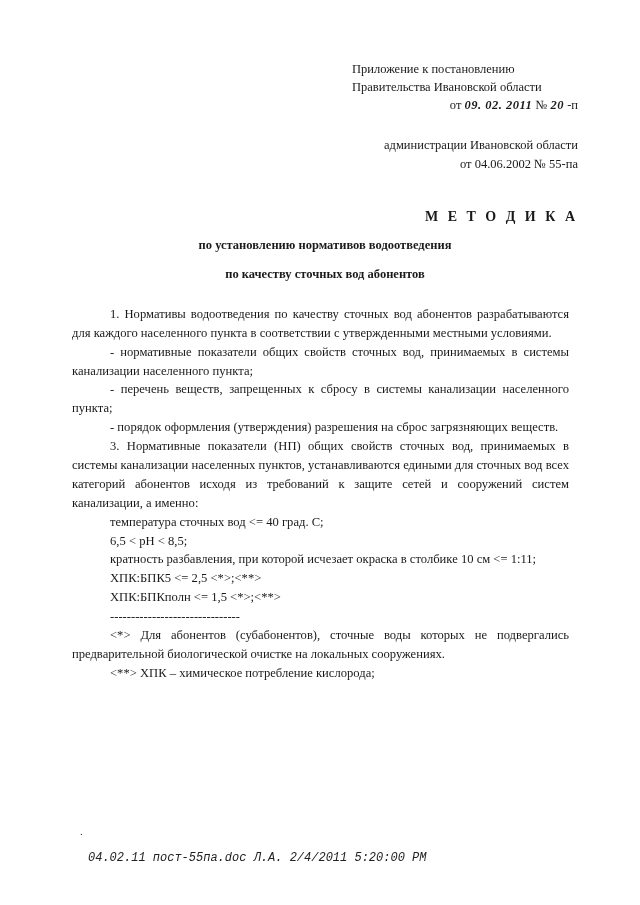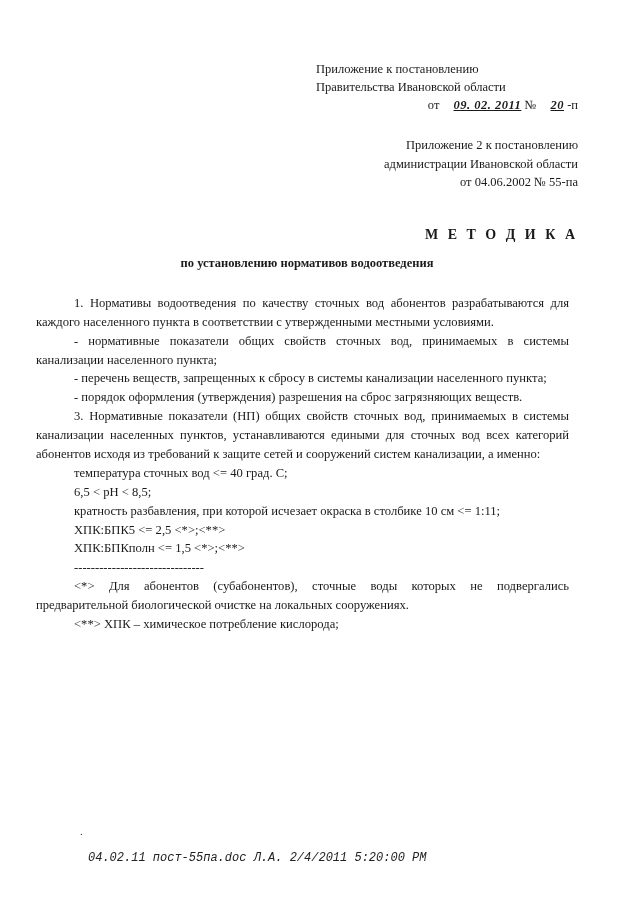--- a/index.html
+++ b/index.html
@@ -12,41 +12,39 @@
     height: 905px;
     font-family: "Liberation Serif", serif;
     color: #1a1a1a;
     overflow: hidden;
   }
   .page {
     position: relative;
     width: 640px;
     height: 905px;
     box-sizing: border-box;
-    padding: 60px 62px 20px 36px;
+    padding: 60px 62px 20px 72px;
   }
   .header-block {
     margin-left: 280px;
     text-align: left;
     font-size: 12.5px;
     line-height: 1.45;
   }
   .header-block .line {
     white-space: nowrap;
   }
   .hdr-right {
     text-align: right;
   }
   .handwrite {
     font-family: "Liberation Serif", serif;
     font-style: italic;
     font-weight: bold;
-    text-decoration: underline;
     letter-spacing: 0.5px;
-    margin-left: 11px;
   }
   .spacer-md { height: 22px; }
   .spacer-lg { height: 30px; }
 
   .title {
     text-align: right;
     font-size: 14px;
     font-weight: bold;
     letter-spacing: 3px;
     margin-top: 6px;
@@ -109,29 +107,29 @@
     <div class="line hdr-right">
       <span>от</span>
       <span class="handwrite">09. 02. 2011</span>
       <span>№</span>
       <span class="handwrite">20</span>
       <span>-п</span>
     </div>
 
     <div class="spacer-md"></div>
 
-    <div class="line hdr-right">Приложение 2 к постановлению</div>
     <div class="line hdr-right">администрации Ивановской области</div>
     <div class="line hdr-right">от 04.06.2002 № 55-па</div>
   </div>
 
   <div class="spacer-lg"></div>
 
   <div class="title">М Е Т О Д И К А</div>
   <div class="subtitle">по установлению нормативов водоотведения</div>
+  <div class="subtitle">по качеству сточных вод абонентов</div>
 
   <div class="body-text">
     <p class="p indent">1. Нормативы водоотведения по качеству сточных вод абонентов разрабатываются для каждого населенного пункта в соответствии с утвержденными местными условиями.</p>
     <p class="p sub">- нормативные показатели общих свойств сточных вод, принимаемых в системы канализации населенного пункта;</p>
     <p class="p sub">- перечень веществ, запрещенных к сбросу в системы канализации населенного пункта;</p>
     <p class="p sub">- порядок оформления (утверждения) разрешения на сброс загрязняющих веществ.</p>
     <p class="p indent">3. Нормативные показатели (НП) общих свойств сточных вод, принимаемых в системы канализации населенных пунктов, устанавливаются едиными для сточных вод всех категорий абонентов исходя из требований к защите сетей и сооружений систем канализации, а именно:</p>
     <p class="p sub">температура сточных вод &lt;= 40 град. С;</p>
     <p class="p sub">6,5 &lt; pH &lt; 8,5;</p>
     <p class="p sub">кратность разбавления, при которой исчезает окраска в столбике 10 см &lt;= 1:11;</p>

